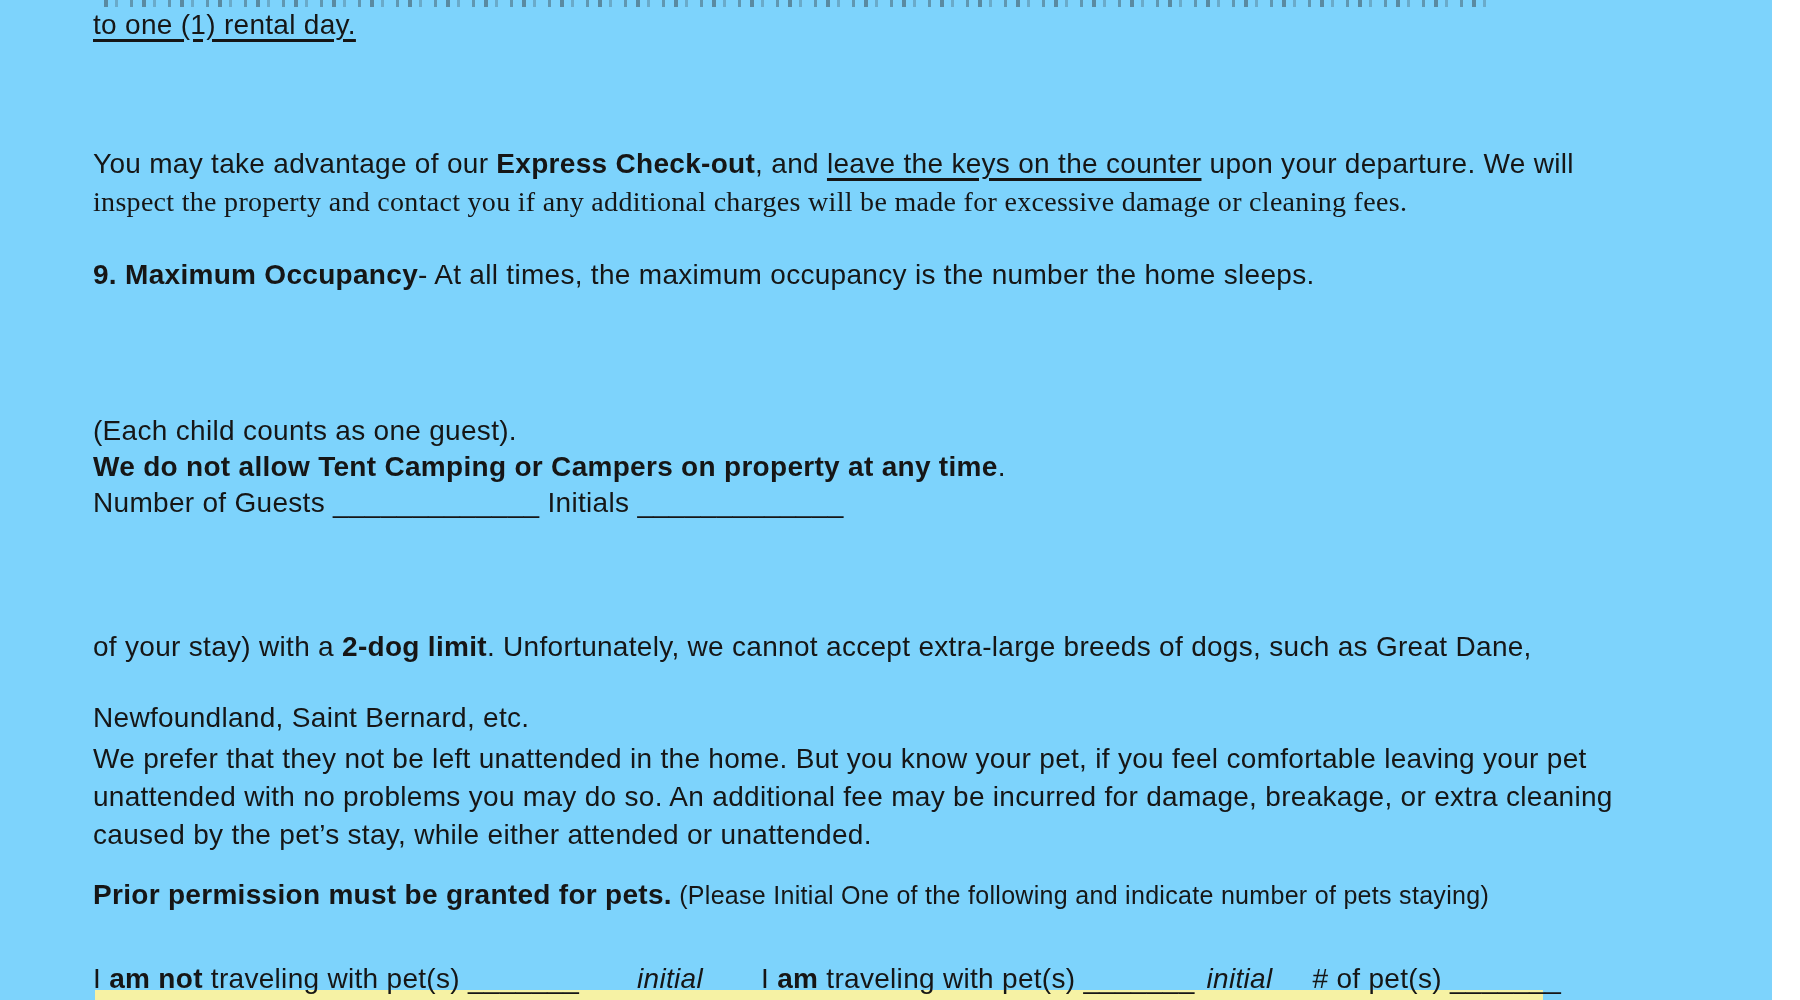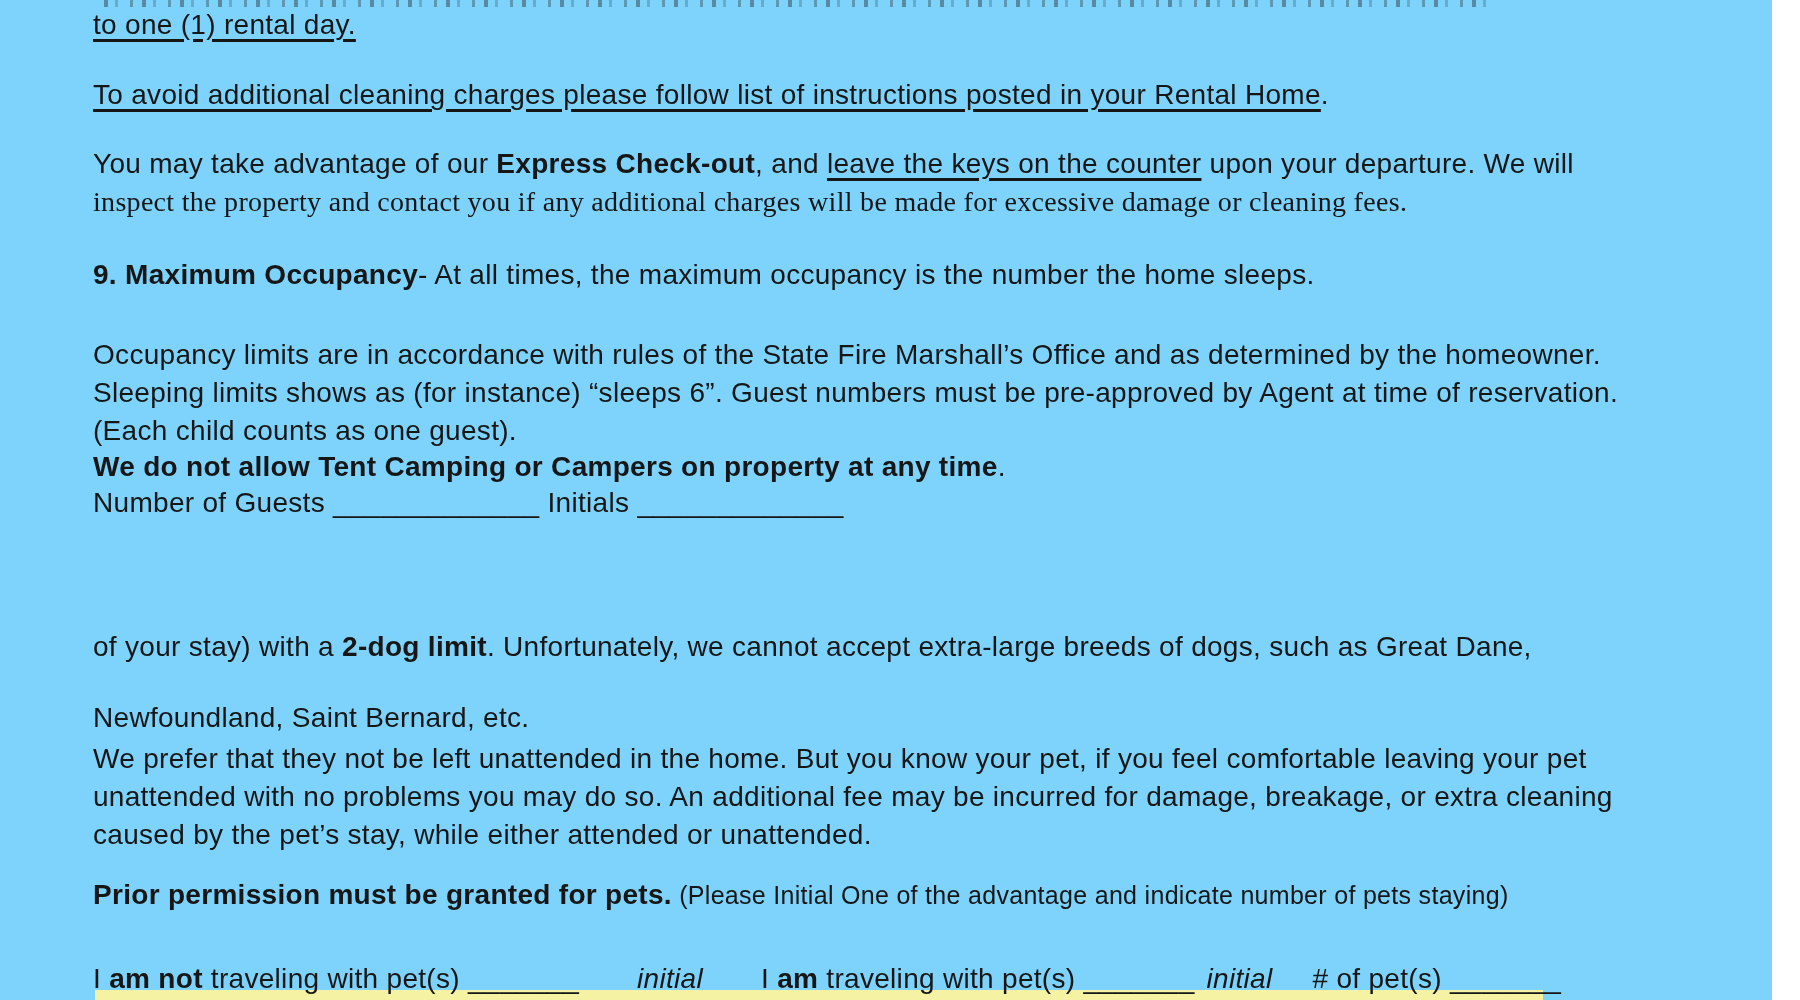--- a/index.html
+++ b/index.html
@@ -48,41 +48,32 @@
 <body>
 
 <div class="page">
 
   <div class="clipped-strip"></div>
 
   <div class="line" style="top:8px;">
     <span class="u">to one (1) rental day.</span>
   </div>
 
-  <div class="line" style="top:78px;">
-    <span class="u">To avoid additional cleaning charges please follow list of instructions posted in your Rental Home</span><span>.</span>
-  </div>
 
   <div class="line" style="top:147px;">
     <span>You may take advantage of our </span><span class="b">Express Check-out</span><span>, and </span><span class="u">leave the keys on the counter</span><span> upon your departure. We will</span>
   </div>
   <div class="line" style="top:185px;font-family:Liberation Serif, serif;">
     <span>inspect the property and contact you if any additional charges will be made for excessive damage or cleaning fees.</span>
   </div>
 
   <div class="line" style="top:258px;">
     <span class="b">9. Maximum Occupancy</span><span>- At all times, the maximum occupancy is the number the home sleeps.</span>
   </div>
 
-  <div class="line" style="top:338px;">
-    <span>Occupancy limits are in accordance with rules of the State Fire Marshall’s Office and as determined by the homeowner.</span>
-  </div>
-  <div class="line" style="top:376px;">
-    <span>Sleeping limits shows as (for instance) “sleeps 6”. Guest numbers must be pre-approved by Agent at time of reservation.</span>
-  </div>
   <div class="line" style="top:414px;">
     <span>(Each child counts as one guest).</span>
   </div>
   <div class="line" style="top:450px;">
     <span class="b">We do not allow Tent Camping or Campers on property at any time</span><span>.</span>
   </div>
 
   <div class="line" style="top:486px;">
     <span>Number of Guests </span><span>_____________</span><span> Initials </span><span>_____________</span>
   </div>
@@ -98,21 +89,21 @@
     <span>We prefer that they not be left unattended in the home. But you know your pet, if you feel comfortable leaving your pet</span>
   </div>
   <div class="line" style="top:780px;">
     <span>unattended with no problems you may do so. An additional fee may be incurred for damage, breakage, or extra cleaning</span>
   </div>
   <div class="line" style="top:818px;">
     <span>caused by the pet’s stay, while either attended or unattended.</span>
   </div>
 
   <div class="line" style="top:878px;">
-    <span class="b">Prior permission must be granted for pets.</span><span class="small"> (Please Initial One of the advantage and indicate number of pets staying)</span>
+    <span class="b">Prior permission must be granted for pets.</span><span class="small"> (Please Initial One of the following and indicate number of pets staying)</span>
   </div>
 
   <div class="line" style="top:962px;">
     <span>I </span><span class="b u-tight">am not</span><span> traveling with pet(s) </span><span>_______</span><span class="i gap-lg">initial</span><span class="gap-lg">I </span><span class="b u-tight">am</span><span> traveling with pet(s) </span><span>_______</span><span class="i gap-sm">initial</span><span class="gap-md"># of pet(s) </span><span>_______</span>
   </div>
 
   <div class="highlight-strip" style="background: rgb(246, 242, 164);"></div>
 
 </div>
 

